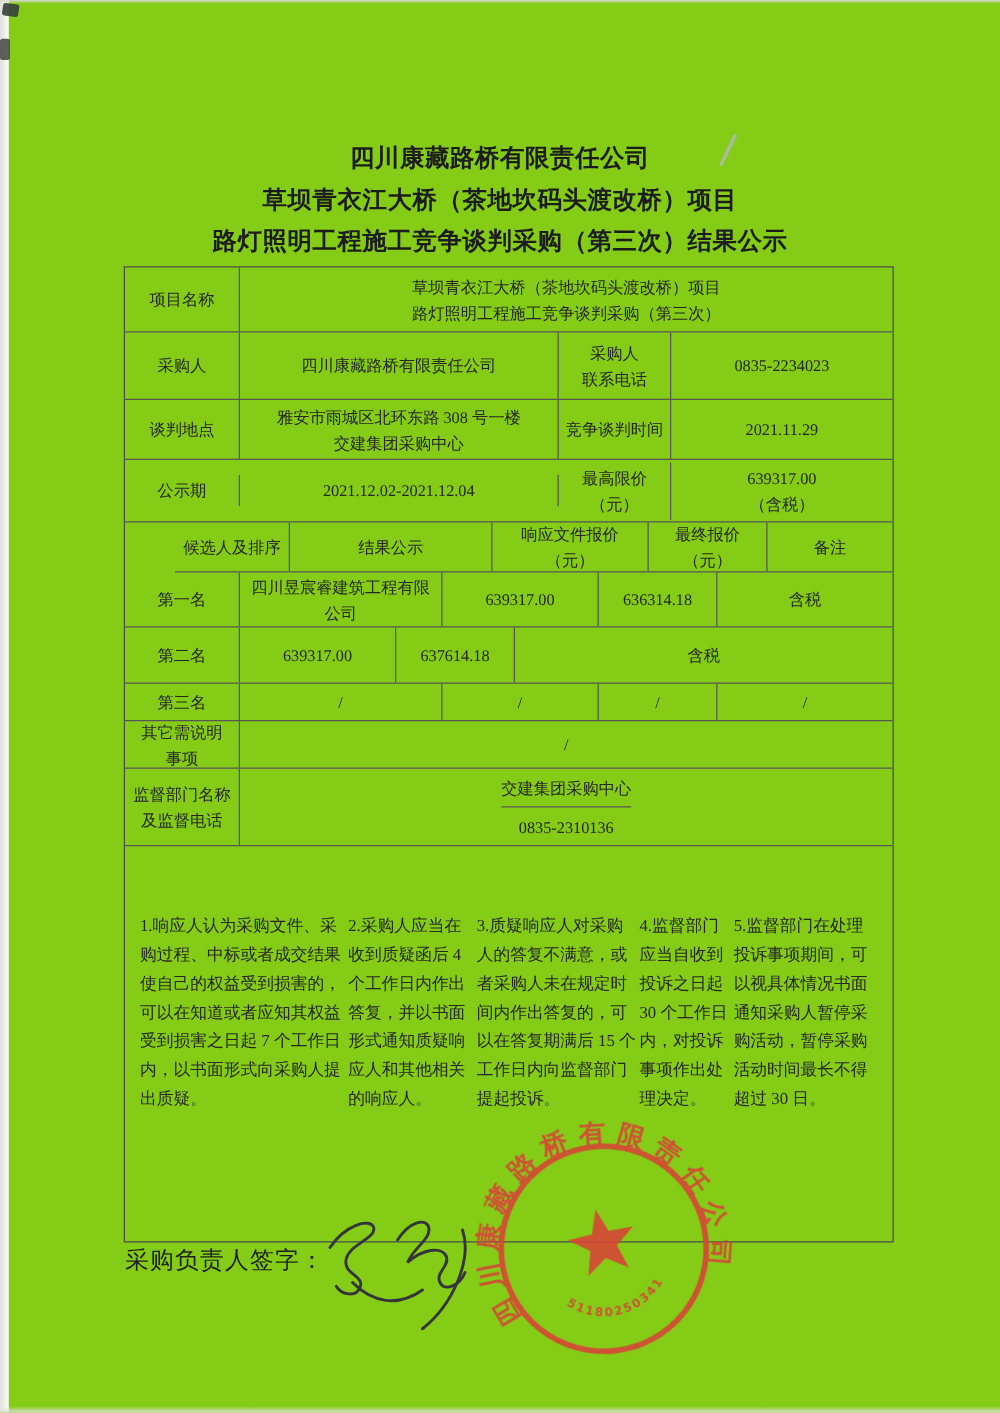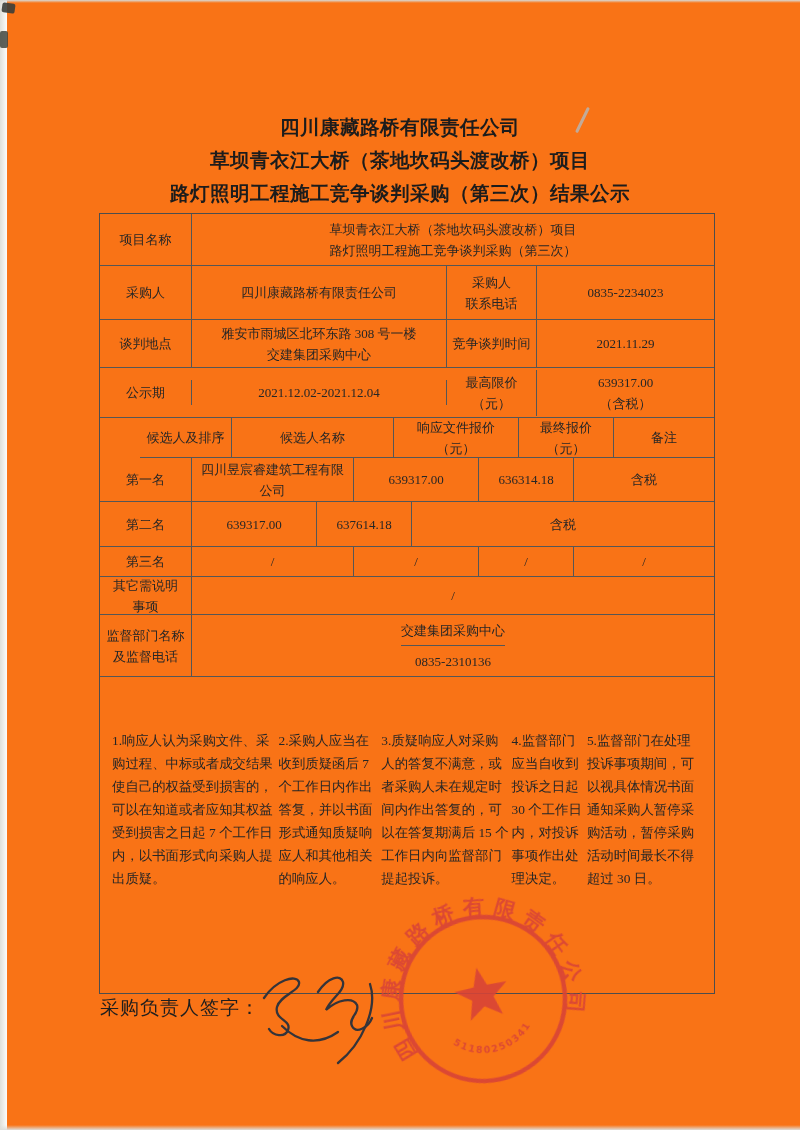--- a/index.html
+++ b/index.html
@@ -3,21 +3,21 @@
 <meta charset="utf-8">
 <style>
   html,body{margin:0;padding:0;}
   body{
     width:800px;height:1130px;overflow:hidden;
     background:#e9e9e5;
     font-family:"Liberation Serif","DejaVu Serif",serif;
   }
   .page{
     position:relative;width:800px;height:1130px;
-    background:#f97316;color:#262626;
+    background:#84cc16;color:#262626;
   }
   
   .edge-left{position:absolute;left:0;top:0;width:7px;height:100%;
     background:linear-gradient(to right,#dfe0da,#fcfcfa);}
   .edge-top{position:absolute;left:0;top:0;width:100%;height:3px;
     background:linear-gradient(to bottom,#d9dad5,rgba(252,252,250,0));}
   .edge-bottom{position:absolute;left:0;bottom:0;width:100%;height:5px;
     background:linear-gradient(to top,#dededa,rgba(252,252,250,0));}
   .mark1{position:absolute;left:2px;top:3px;width:13px;height:10px;background:#3a3e3a;
     border-radius:2px;transform:rotate(8deg);opacity:.9;}
@@ -109,21 +109,21 @@
       <div class="td w92">公示期</div>
       <div class="td w255">2021.12.02-2021.12.04</div>
       <div class="td w90">最高限价
 （元）</div>
       <div class="td grow">639317.00
 （含税）</div>
     </div>
 
     <div class="tr h40">
       <div class="td w92">候选人及排序</div>
-      <div class="td w162">候选人名称</div>
+      <div class="td w162">结果公示</div>
       <div class="td w125">响应文件报价
 （元）</div>
       <div class="td w95">最终报价
 （元）</div>
       <div class="td grow">备注</div>
     </div>
 
     <div class="tr h44">
       <div class="td w92">第一名</div>
       <div class="td w162">四川昱宸睿建筑工程有限公司</div>
@@ -158,21 +158,21 @@
 及监督电话</div>
       <div class="td supwrap">
         <div class="suprow">交建集团采购中心</div>
         <div class="suprow">0835-2310136</div>
       </div>
     </div>
 
     <div class="tr h316">
       <div class="td grow objection">
         <div>1.响应人认为采购文件、采购过程、中标或者成交结果使自己的权益受到损害的，可以在知道或者应知其权益受到损害之日起 7 个工作日内，以书面形式向采购人提出质疑。</div>
-        <div>2.采购人应当在收到质疑函后 7 个工作日内作出答复，并以书面形式通知质疑响应人和其他相关的响应人。</div>
+        <div>2.采购人应当在收到质疑函后 4 个工作日内作出答复，并以书面形式通知质疑响应人和其他相关的响应人。</div>
         <div>3.质疑响应人对采购人的答复不满意，或者采购人未在规定时间内作出答复的，可以在答复期满后 15 个工作日内向监督部门提起投诉。</div>
         <div>4.监督部门应当自收到投诉之日起 30 个工作日内，对投诉事项作出处理决定。</div>
         <div>5.监督部门在处理投诉事项期间，可以视具体情况书面通知采购人暂停采购活动，暂停采购活动时间最长不得超过 30 日。</div>
       </div>
     </div>
 
   </div>
 
   <div class="sign-label">采购负责人签字：</div>
 

